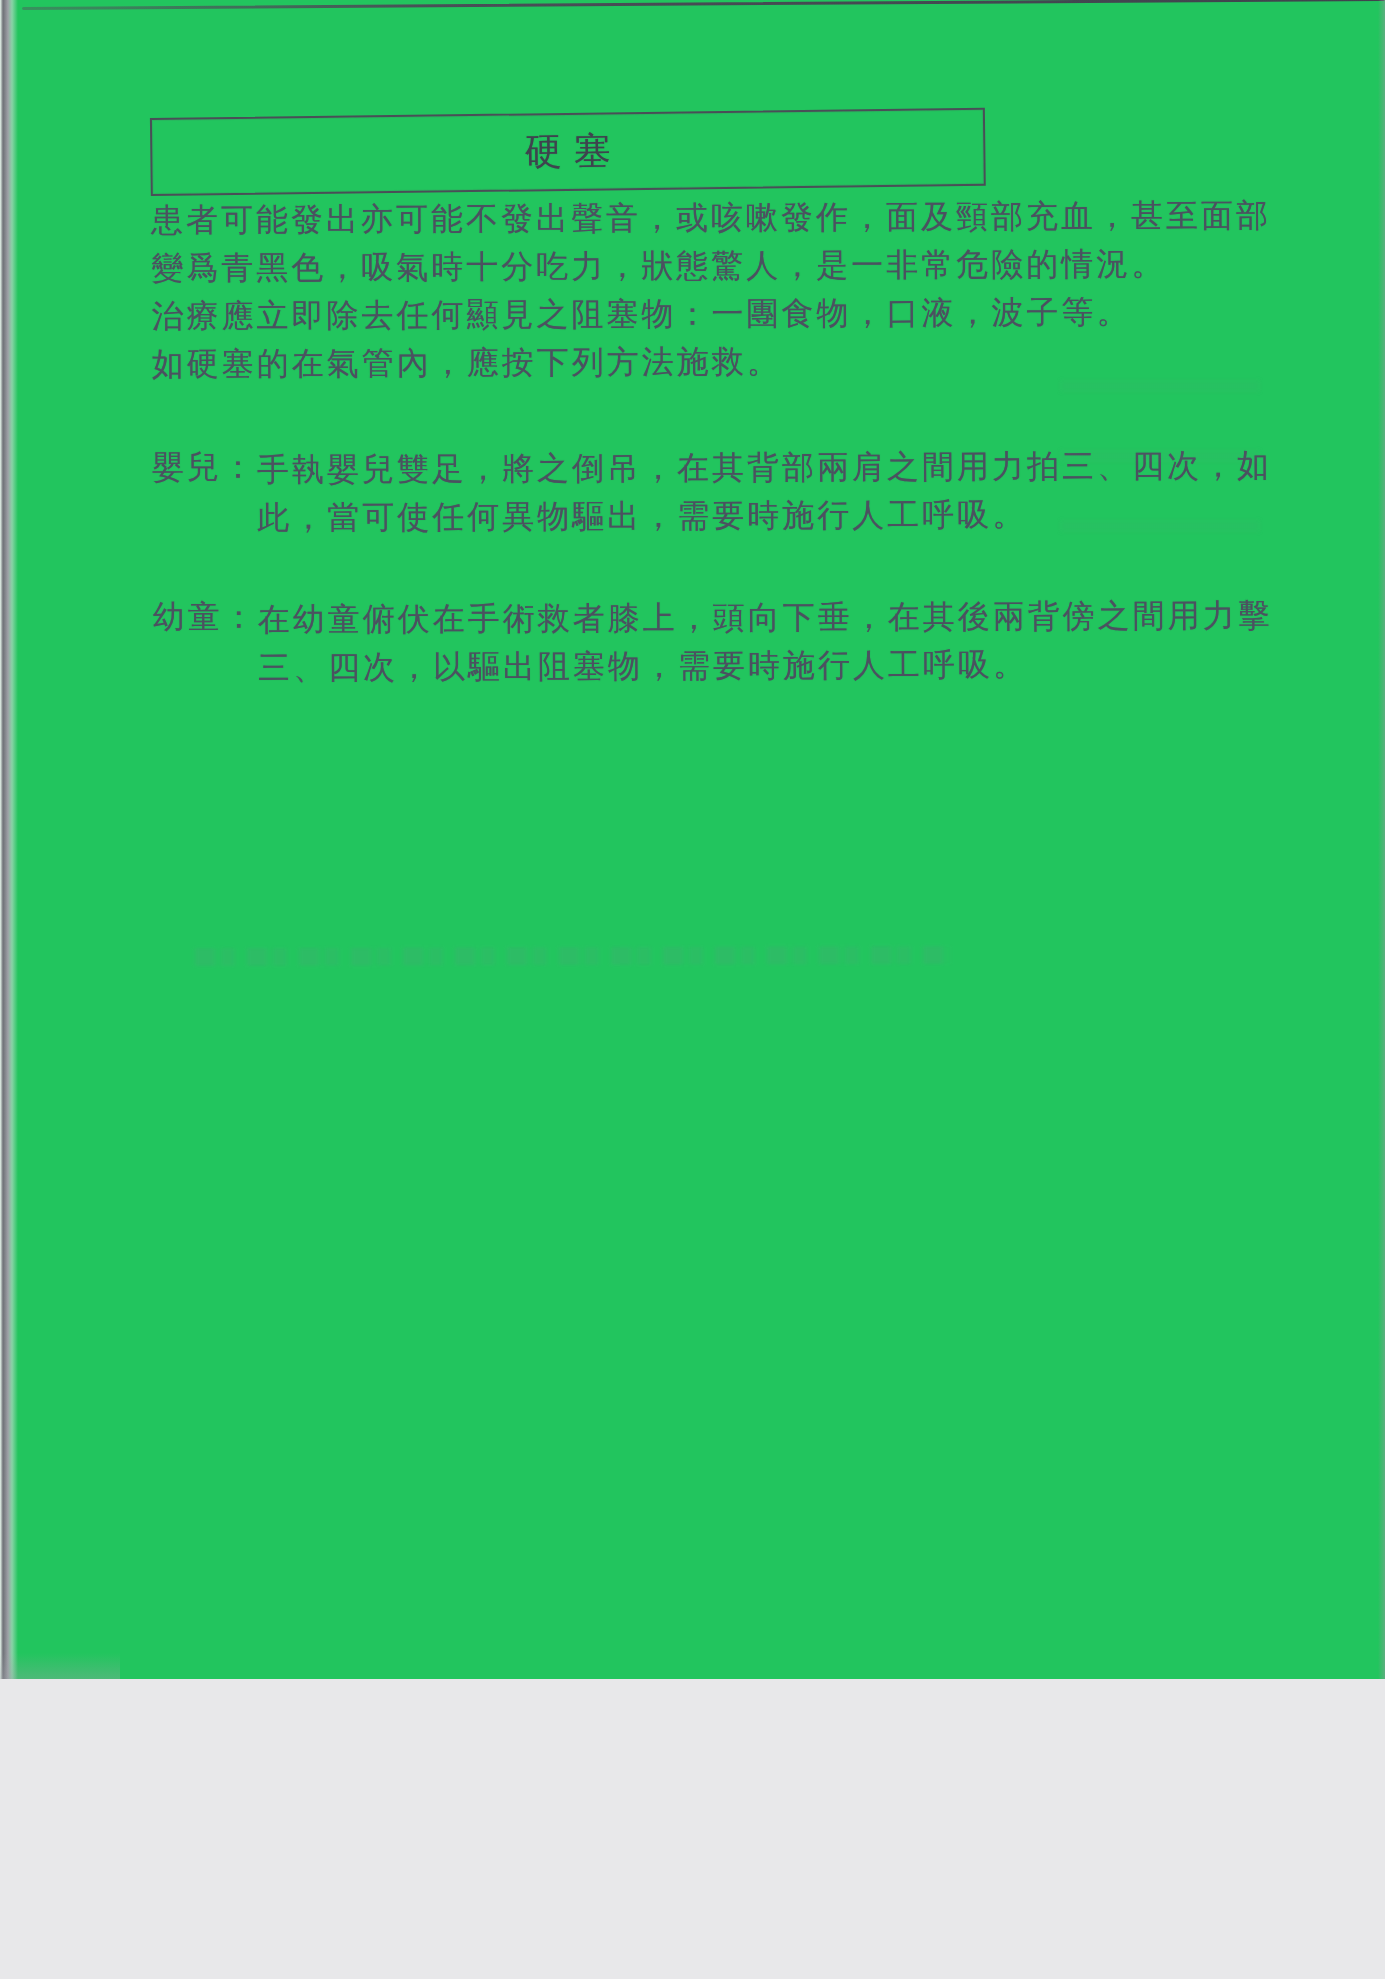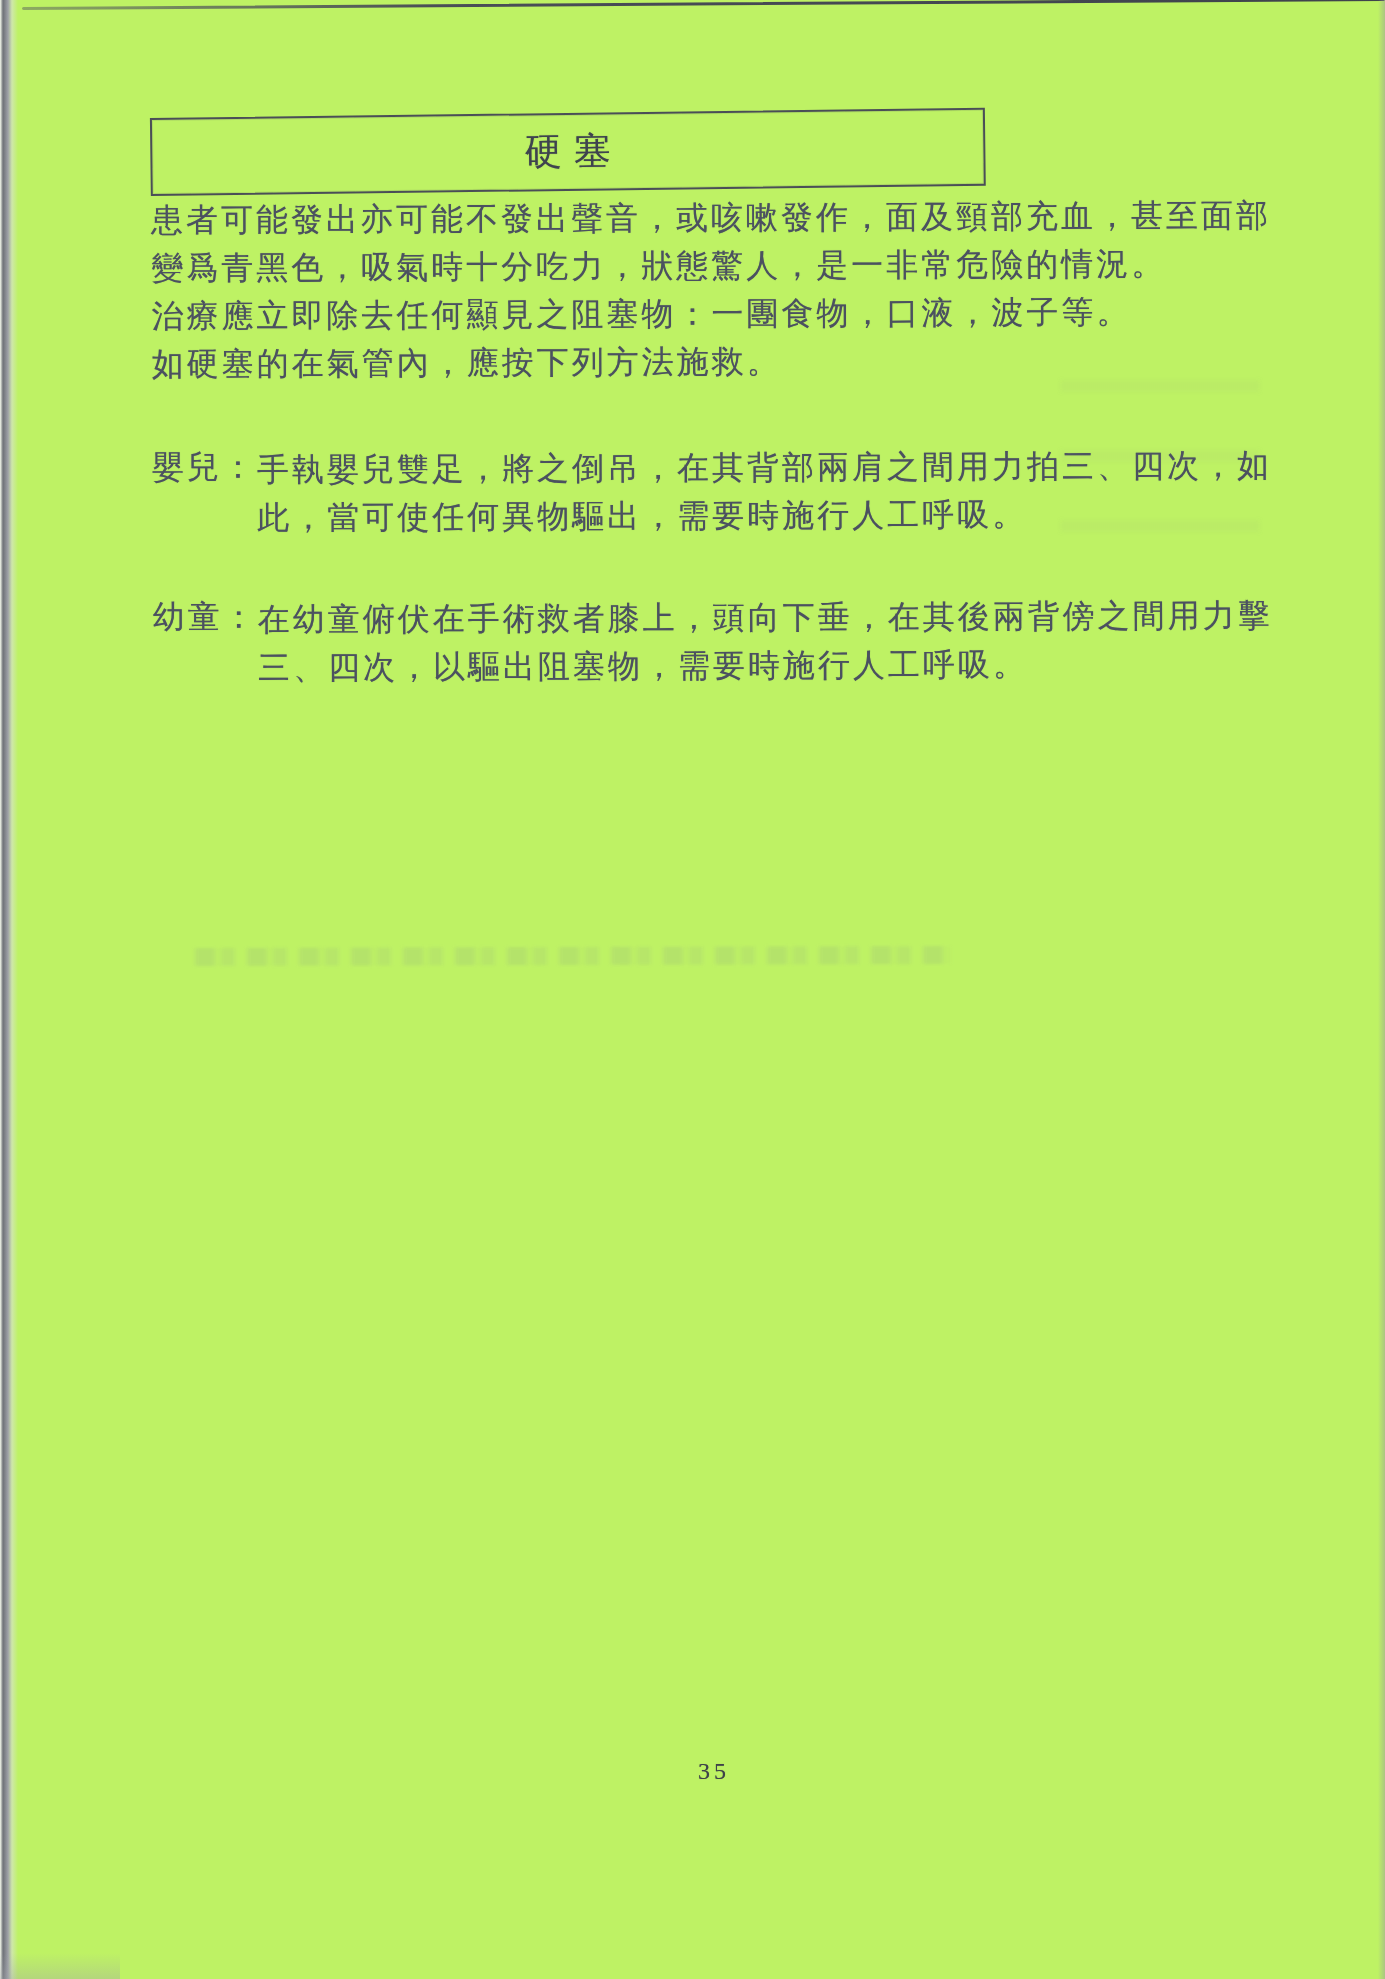--- a/index.html
+++ b/index.html
@@ -3,22 +3,22 @@
 <meta charset="utf-8">
 <style>
   html, body {
     margin: 0;
     padding: 0;
     background: #e8e8ea;
   }
   .page {
     position: relative;
     width: 1385px;
-    height: 1979px;
-    background: #bef264;
+    height: 1679px;
+    background: #22c55e;
     overflow: hidden;
     font-family: "Liberation Serif", "DejaVu Serif", serif;
     color: #4b5160;
   }
   
   .scan-edge-left {
     position: absolute;
     left: 0; top: 0;
     width: 18px; height: 100%;
     background: linear-gradient(90deg,

